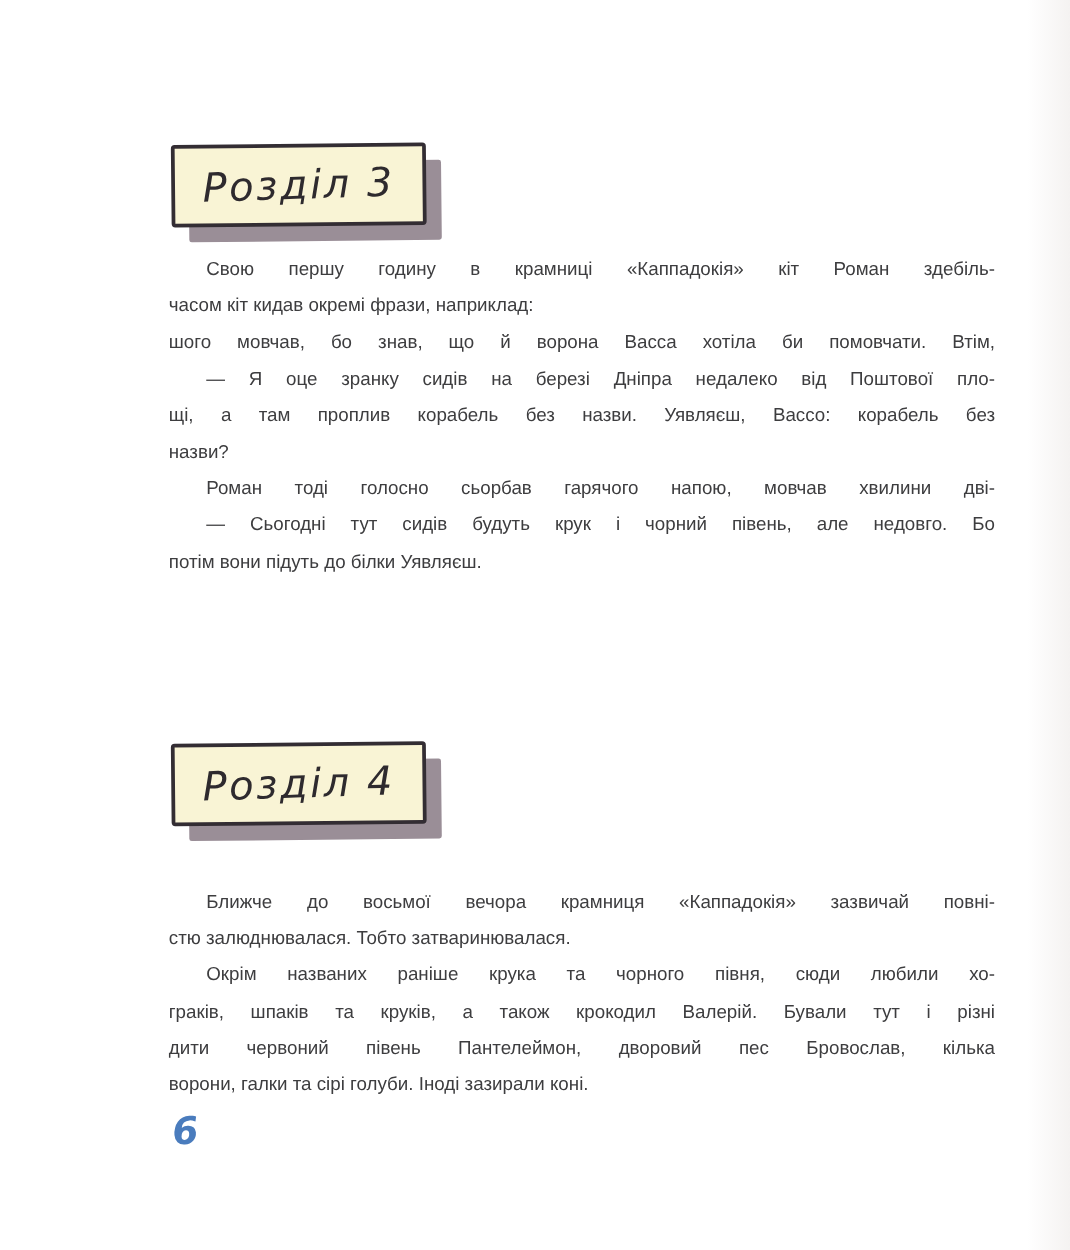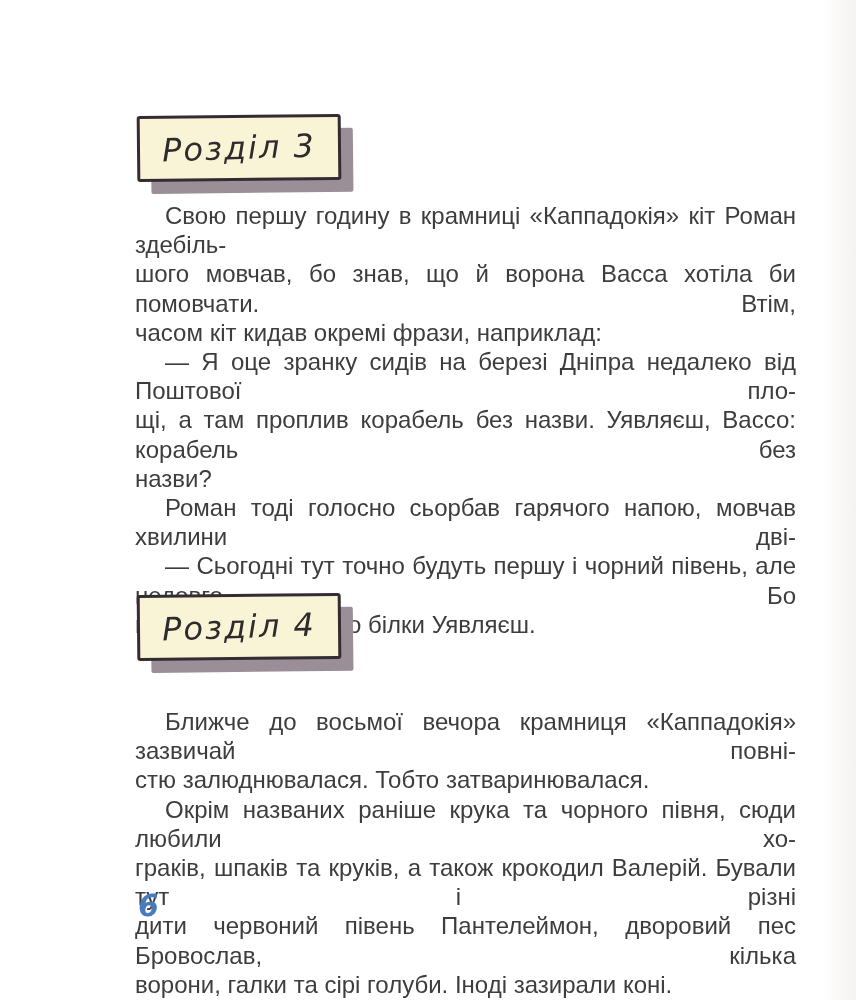--- a/index.html
+++ b/index.html
@@ -33,21 +33,21 @@
     letter-spacing: 2px;
     color: #2e2a2e;
     transform: rotate(-1.2deg);
     white-space: nowrap;
   }
   .text-block {
     position: absolute;
     left: 135px;
     width: 661px;
     color: #3d3d3f;
-    font-size: 24px;
+    font-size: 15px;
     line-height: 29.2px;
   }
   .para { margin: 0; padding: 0; }
   .l {
     display: block;
     text-align: justify;
     text-align-last: justify;
     white-space: normal;
   }
   .l.end { text-align-last: left; }
@@ -69,33 +69,33 @@
 
 <div class="book-page">
 
   <div class="chapter-note" style="top:115px">
     <span class="chapter-heading">Розділ 3</span>
   </div>
 
   <div class="text-block" style="top:201px">
     <p class="para">
       <span class="l ind">Свою першу годину в крамниці «Каппадокія» кіт Роман здебіль-</span>
+      <span class="l end">часом кіт кидав окремі фрази, наприклад:</span>
       <span class="l">шого мовчав, бо знав, що й ворона Васса хотіла би помовчати. Втім,</span>
-      <span class="l end">часом кіт кидав окремі фрази, наприклад:</span>
     </p>
     <p class="para">
       <span class="l ind">— Я оце зранку сидів на березі Дніпра недалеко від Поштової пло-</span>
       <span class="l">щі, а там проплив корабель без назви. Уявляєш, Вассо: корабель без</span>
       <span class="l end">назви?</span>
     </p>
     <p class="para">
       <span class="l ind">Роман тоді голосно сьорбав гарячого напою, мовчав хвилини дві-</span>
     </p>
     <p class="para">
-      <span class="l ind">— Сьогодні тут точно будуть першу і чорний півень, але недовго. Бо</span>
+      <span class="l ind">— Сьогодні тут сидів будуть крук і чорний півень, але недовго. Бо</span>
       <span class="l end">потім вони підуть до білки Уявляєш.</span>
     </p>
   </div>
 
   <div class="chapter-note" style="top:594px">
     <span class="chapter-heading">Розділ 4</span>
   </div>
 
   <div class="text-block" style="top:707px">
     <p class="para">

